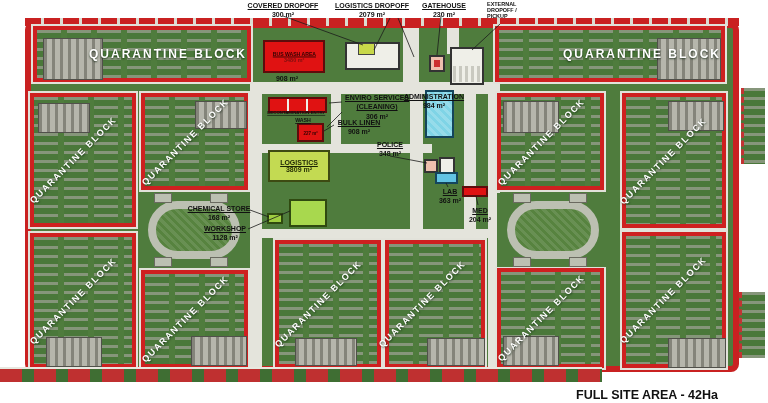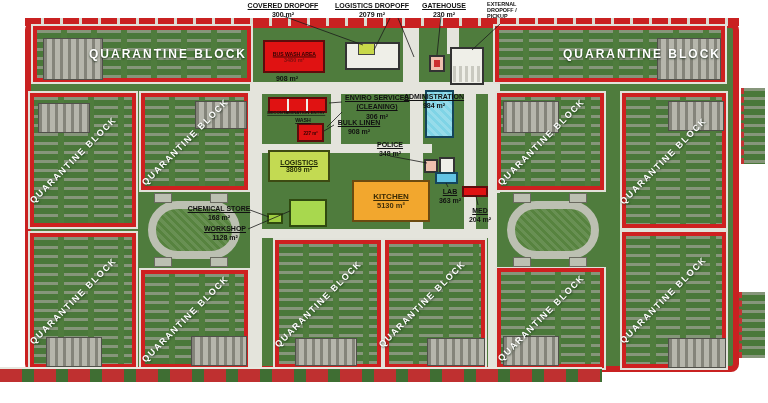--- a/index.html
+++ b/index.html
@@ -226,24 +226,20 @@
   <div class="sub" id="sub-external"></div>
   <div class="bld" id="bld-decon"></div>
   <div class="bld" id="bld-wash">
     <span class="barea">227 m²</span>
   </div>
   <div class="bld" id="bld-admin"></div>
   <div class="bld" id="bld-logistics">
     <span class="bname">LOGISTICS</span>
     <span class="barea">3809 m²</span>
   </div>
-  <div class="bld" id="bld-kitchen">
-    <span class="bname">KITCHEN</span>
-    <span class="barea">5130 m²</span>
-  </div>
   <div class="bld" id="bld-police-a"></div>
   <div class="bld" id="bld-police-b"></div>
   <div class="bld" id="bld-lab"></div>
   <div class="bld" id="bld-med"></div>
   <div class="bld" id="bld-chem"></div>
   <div class="bld" id="bld-workshop"></div>
 
   <svg class="leaders" width="768" height="403">
     <g stroke="#1a1a1a" stroke-width="0.8">
       <line x1="283" y1="16" x2="363" y2="45"></line>
@@ -313,13 +309,14 @@
   <div class="callout" id="lbl-chem">
     <span class="cname">CHEMICAL STORE</span>
     <span class="carea">168 m²</span>
   </div>
   <div class="callout" id="lbl-workshop">
     <span class="cname">WORKSHOP</span>
     <span class="carea">1128 m²</span>
   </div>
 
   <div class="bottomband"></div>
+  <div class="caption">FULL SITE AREA - 42Ha</div>
 </div>
 
 </body></html>

